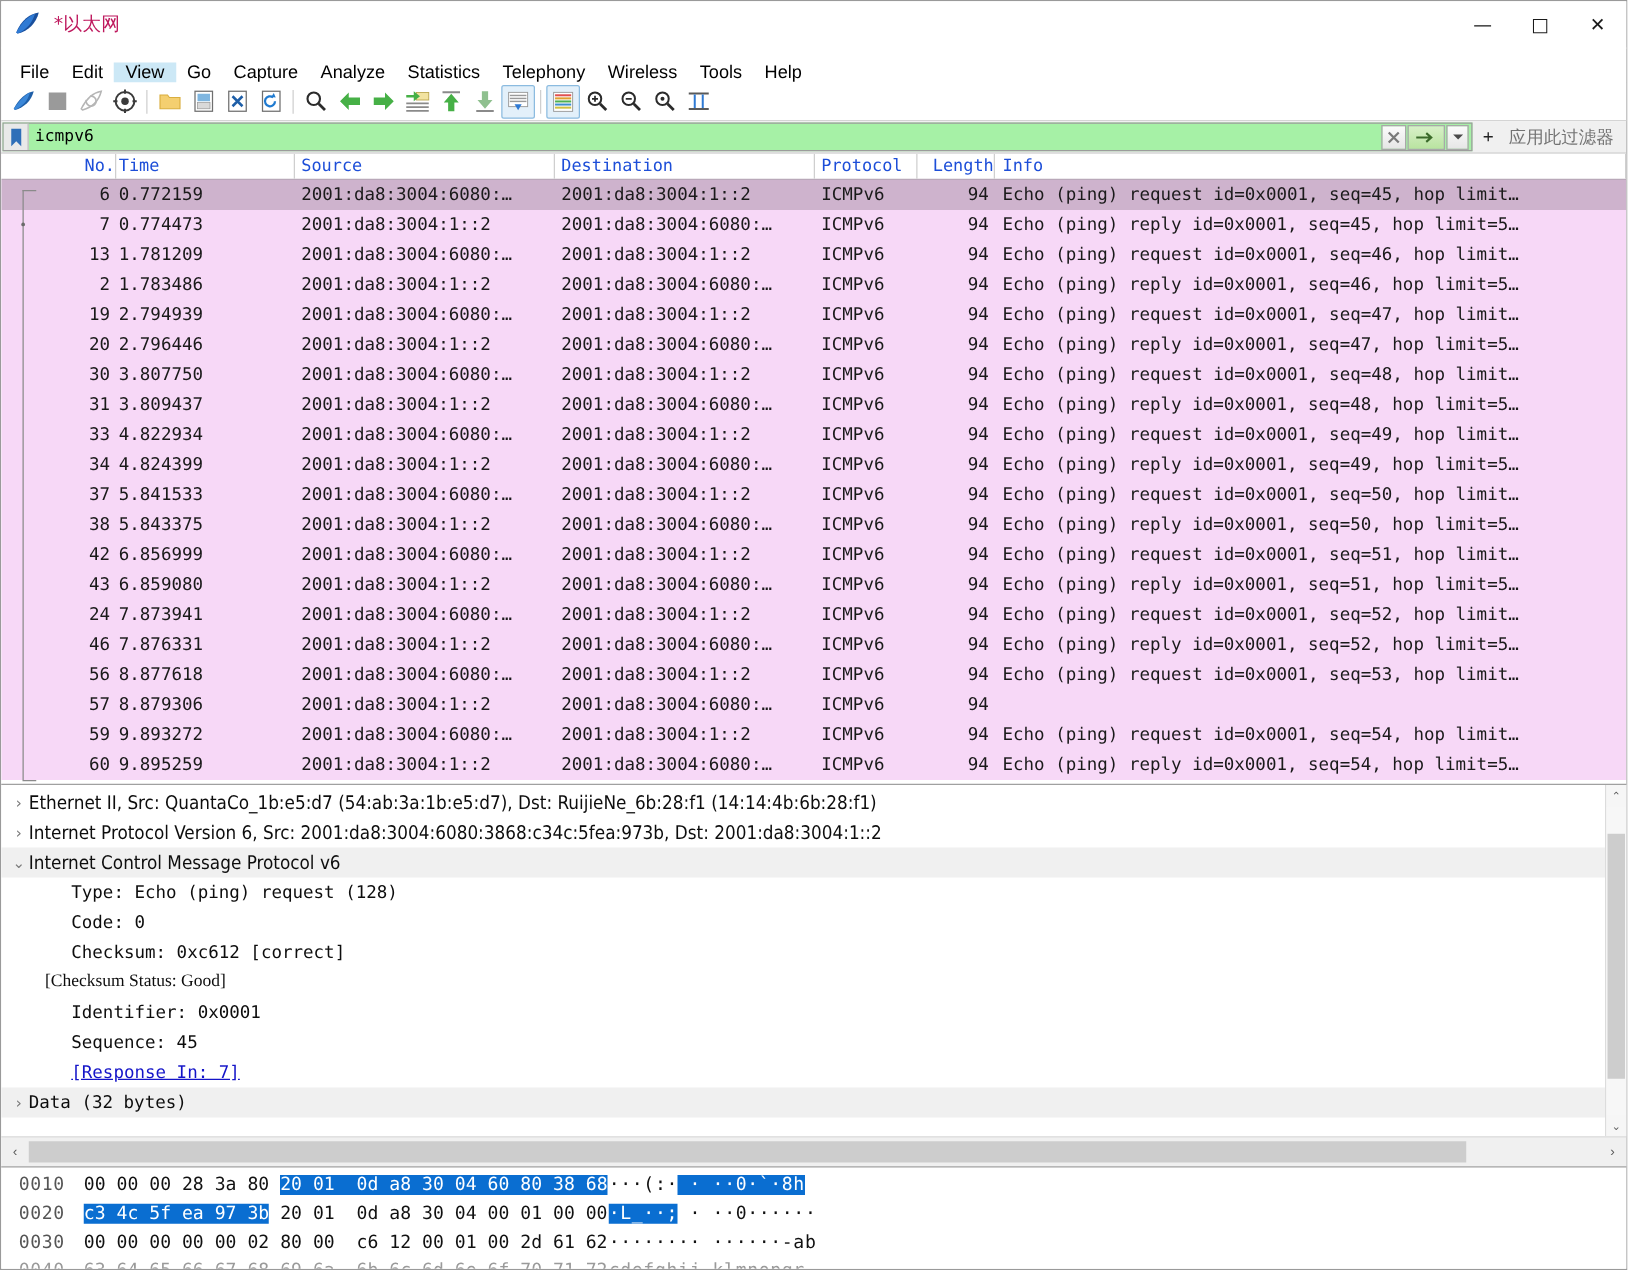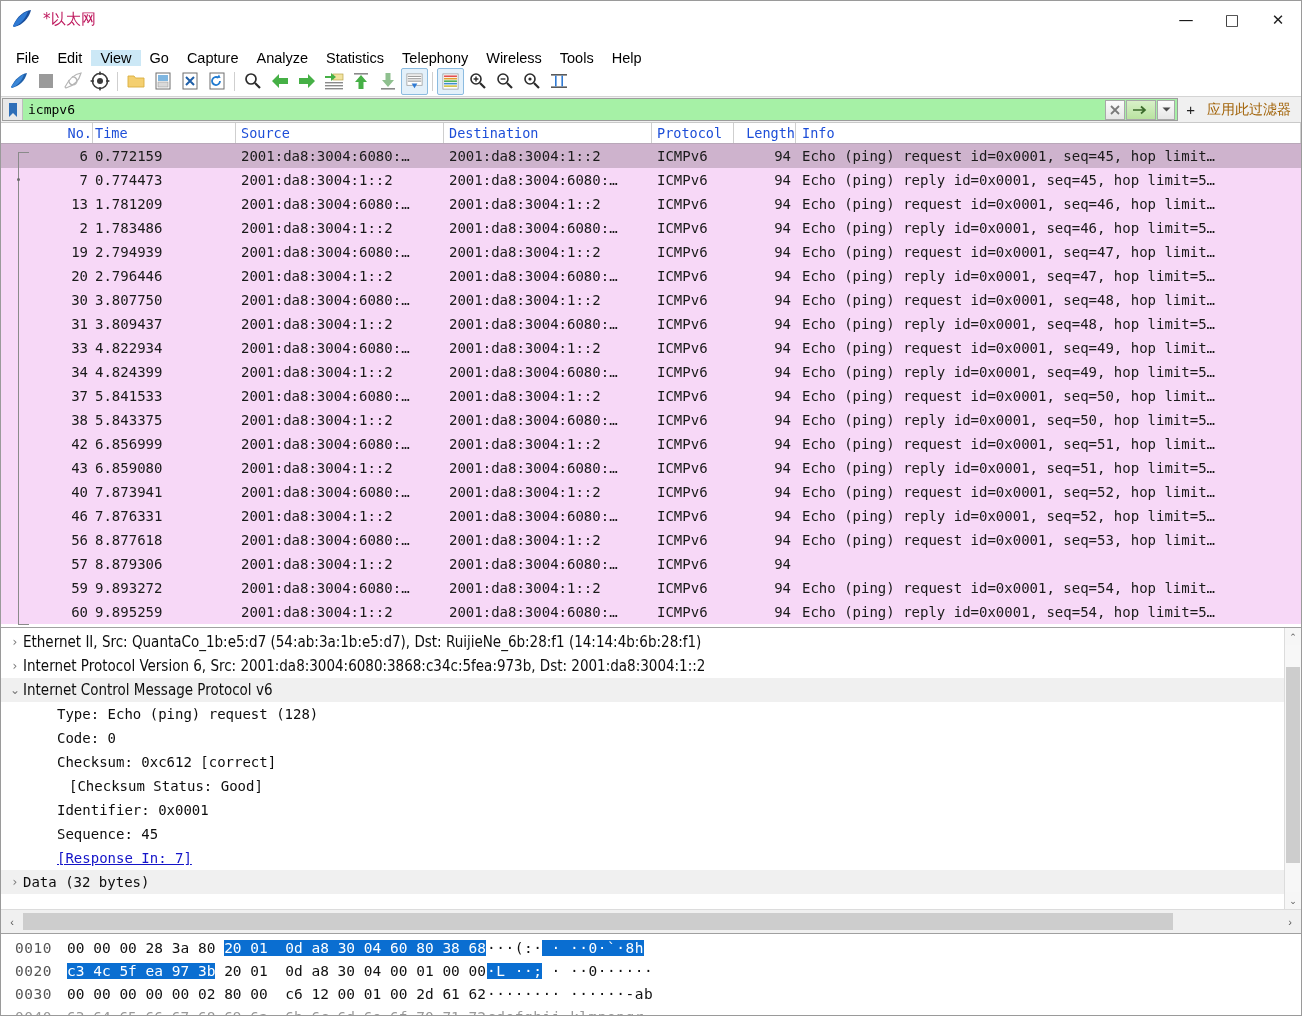--- a/index.html
+++ b/index.html
@@ -88,21 +88,21 @@
     flex:1 1 auto; font-family:"DejaVu Sans Mono", monospace; font-size:13px;
     color:#000; padding-left:5px; background:transparent; border:0; outline:none;
     min-width: 0;
   }
   .filter-btns { display:flex; align-items:center; flex:0 0 auto; padding-right:2px; }
   .fb { width:20px; height:20px; display:flex; align-items:center; justify-content:center;
         border:1px solid #a8a8a8; background:linear-gradient(#fbfbfb,#e6e6e6); margin-left:1px; }
   .fb.arrow { width:30px; background:linear-gradient(#d8f0c8,#b9e3a0); }
   .fb.drop { width:18px; background:linear-gradient(#fbfbfb,#e6e6e6); }
   .fplus { padding:0 8px; display:flex; align-items:center; font-size:15px; color:#222; }
-  .fapply { padding:0 10px 0 4px; display:flex; align-items:center; font-size:14px; color:#a16207;
+  .fapply { padding:0 10px 0 4px; display:flex; align-items:center; font-size:14px; color:#737373;
             font-family:"DejaVu Sans", sans-serif; white-space:nowrap; }
 
   
   .pktlist { flex: 0 0 auto; height: 505px; display:flex; flex-direction:column; background:#fff;
              border-bottom: 1px solid #a0a0a0; overflow:hidden; }
   .hdrrow { display:flex; height:21px; min-height:21px; background:#ffffff;
             border-bottom:1px solid #b9a8b9; font-family:"DejaVu Sans Mono", monospace;
             font-size:13.5px; color:#1d4ed8; }
   .hcell { border-right:1px solid #cfcfcf; padding-left:5px; display:flex; align-items:center;
            overflow:hidden; white-space:nowrap; }
@@ -518,21 +518,21 @@
         <div class="prow">
           <div class="cell c-no">43</div>
           <div class="cell c-time">6.859080</div>
           <div class="cell c-src">2001:da8:3004:1::2</div>
           <div class="cell c-dst">2001:da8:3004:6080:…</div>
           <div class="cell c-proto">ICMPv6</div>
           <div class="cell c-len">94</div>
           <div class="cell c-info">Echo (ping) reply id=0x0001, seq=51, hop limit=5…</div>
         </div>
         <div class="prow">
-          <div class="cell c-no">40</div>
+          <div class="cell c-no">24</div>
           <div class="cell c-time">7.873941</div>
           <div class="cell c-src">2001:da8:3004:6080:…</div>
           <div class="cell c-dst">2001:da8:3004:1::2</div>
           <div class="cell c-proto">ICMPv6</div>
           <div class="cell c-len">94</div>
           <div class="cell c-info">Echo (ping) request id=0x0001, seq=52, hop limit…</div>
         </div>
         <div class="prow">
           <div class="cell c-no">46</div>
           <div class="cell c-time">7.876331</div>
@@ -600,21 +600,21 @@
             <span>Type: Echo (ping) request (128)</span>
           </div>
           <div class="dline mono" style="padding-left: 40px;">
             <span class="twisty"></span>
             <span>Code: 0</span>
           </div>
           <div class="dline mono" style="padding-left: 40px;">
             <span class="twisty"></span>
             <span>Checksum: 0xc612 [correct]</span>
           </div>
-          <div class="dline mono" style="padding-left: 52px;">
+          <div class="dline mono" style="padding-left: 19px; font-family: Liberation Serif, serif;">
             <span class="twisty"></span>
             <span>[Checksum Status: Good]</span>
           </div>
           <div class="dline mono" style="padding-left: 40px;">
             <span class="twisty"></span>
             <span>Identifier: 0x0001</span>
           </div>
           <div class="dline mono" style="padding-left: 40px;">
             <span class="twisty"></span>
             <span>Sequence: 45</span>

